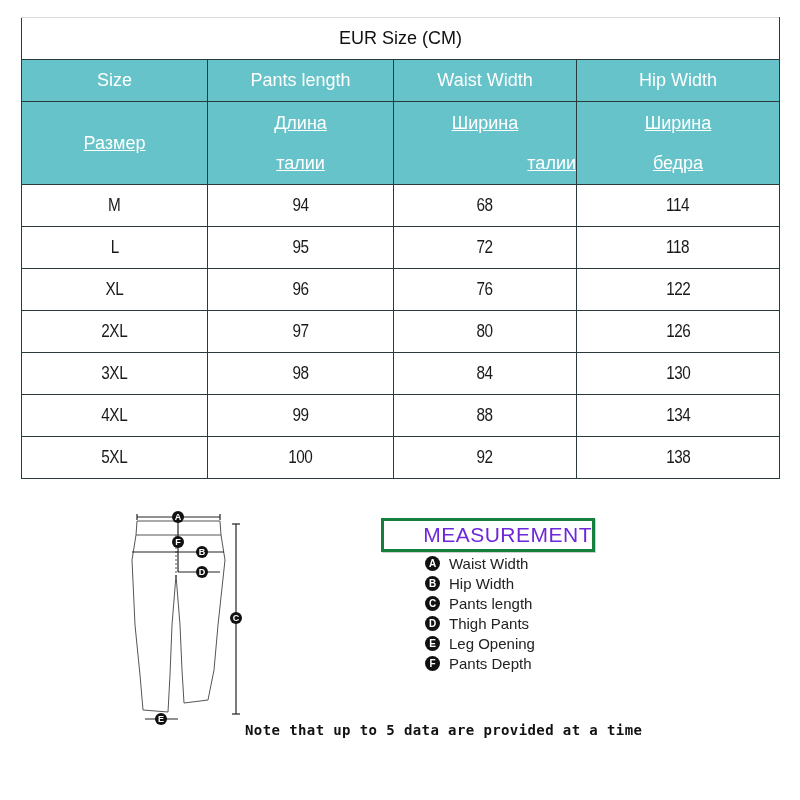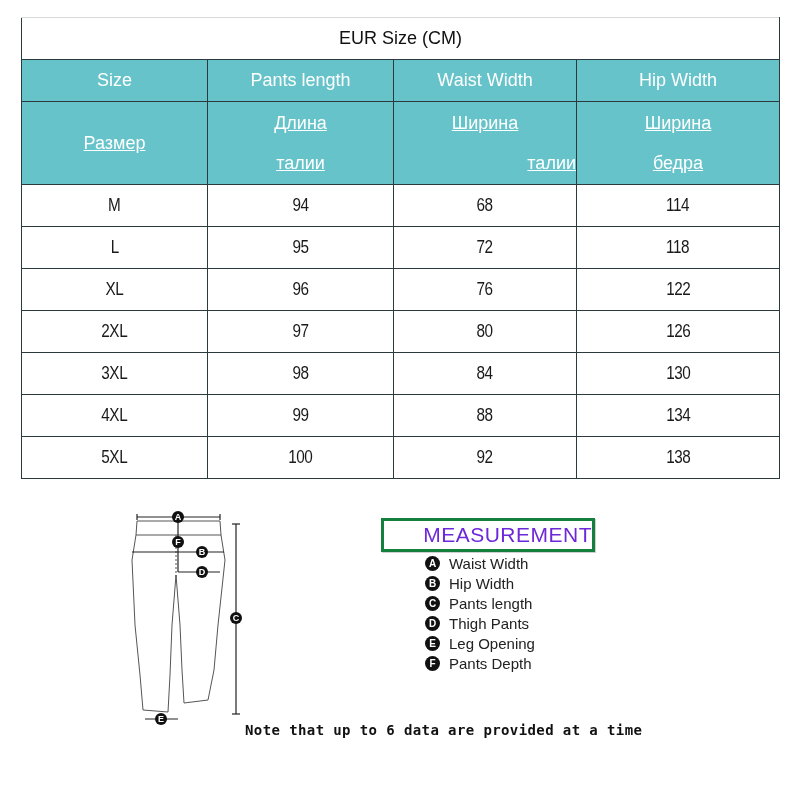--- a/index.html
+++ b/index.html
@@ -187,13 +187,13 @@
   <div class="legend-item">
     <span class="legend-badge">E</span>
     <span class="legend-label">Leg Opening</span>
   </div>
   <div class="legend-item">
     <span class="legend-badge">F</span>
     <span class="legend-label">Pants Depth</span>
   </div>
 </div>
 
-<div class="note">Note that up to 6 data are provided at a time</div>
+<div class="note">Note that up to 5 data are provided at a time</div>
 
 </body></html>

